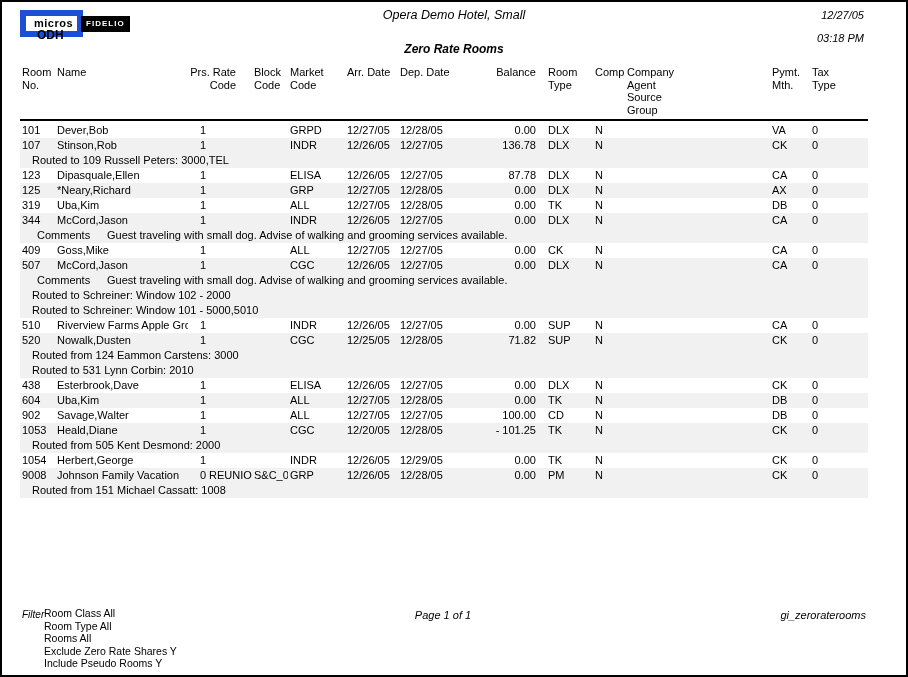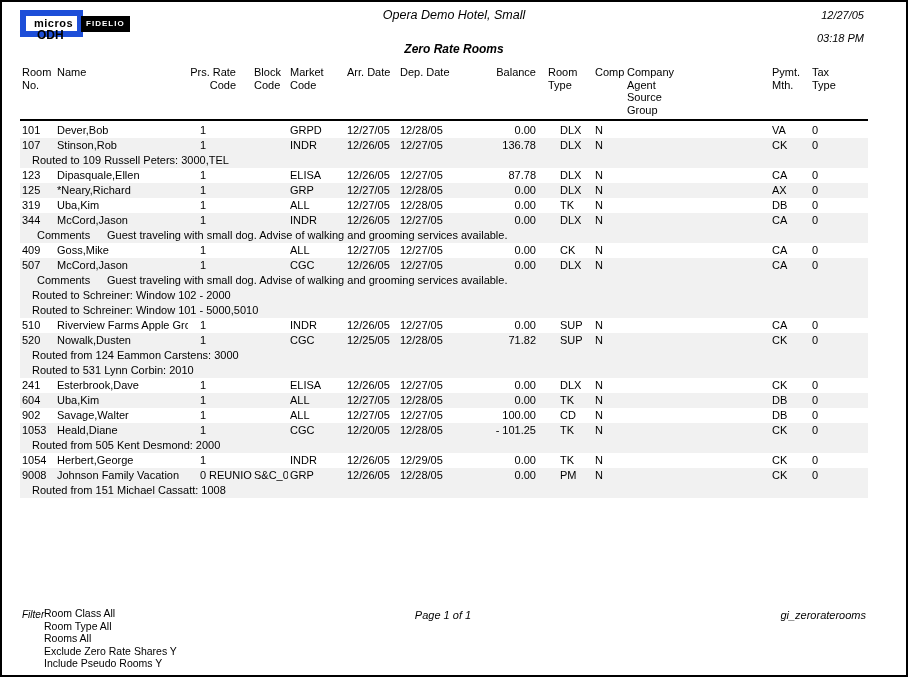--- a/index.html
+++ b/index.html
@@ -55,21 +55,21 @@
   .data-row { line-height:15px; height:15px; }
   .cell { white-space:nowrap; overflow:hidden; }
   .c-room { padding-left:2px; }
   .c-name { padding-left:1px; }
   .c-prs { text-align:right; }
   .c-rate { padding-left:3px; }
   .c-block { padding-left:2px; }
   .c-market { padding-left:2px; }
   .c-arr, .c-dep { padding-left:3px; }
   .c-balance { text-align:right; }
-  .c-rtype { padding-left:24px; }
+  .c-rtype { padding-left:12px; }
   .c-comp { padding-left:11px; }
   .c-company { padding-left:11px; }
   .c-pymt { padding-left:11px; }
   .c-tax { padding-left:11px; }
 
   .note { line-height:15px; height:15px; white-space:nowrap; overflow:hidden; }
   .note.routed { padding-left:12px; }
   .note.comment { padding-left:17px; }
   .note-label { display:inline-block; width:70px; }
 
@@ -331,21 +331,21 @@
             <div class="cell c-comp">N</div>
             <div class="cell c-company"></div>
             <div class="cell c-pymt">CK</div>
             <div class="cell c-tax">0</div>
           </div>
           <div class="note routed">Routed from 124 Eammon Carstens: 3000</div>
           <div class="note routed">Routed to 531 Lynn Corbin: 2010</div>
         </div>
         <div class="entry">
           <div class="grid data-row">
-            <div class="cell c-room">241</div>
+            <div class="cell c-room">438</div>
             <div class="cell c-name">Esterbrook,Dave</div>
             <div class="cell c-prs">1</div>
             <div class="cell c-rate"></div>
             <div class="cell c-block"></div>
             <div class="cell c-market">ELISA</div>
             <div class="cell c-arr">12/26/05</div>
             <div class="cell c-dep">12/27/05</div>
             <div class="cell c-balance">0.00</div>
             <div class="cell c-rtype">DLX</div>
             <div class="cell c-comp">N</div>

